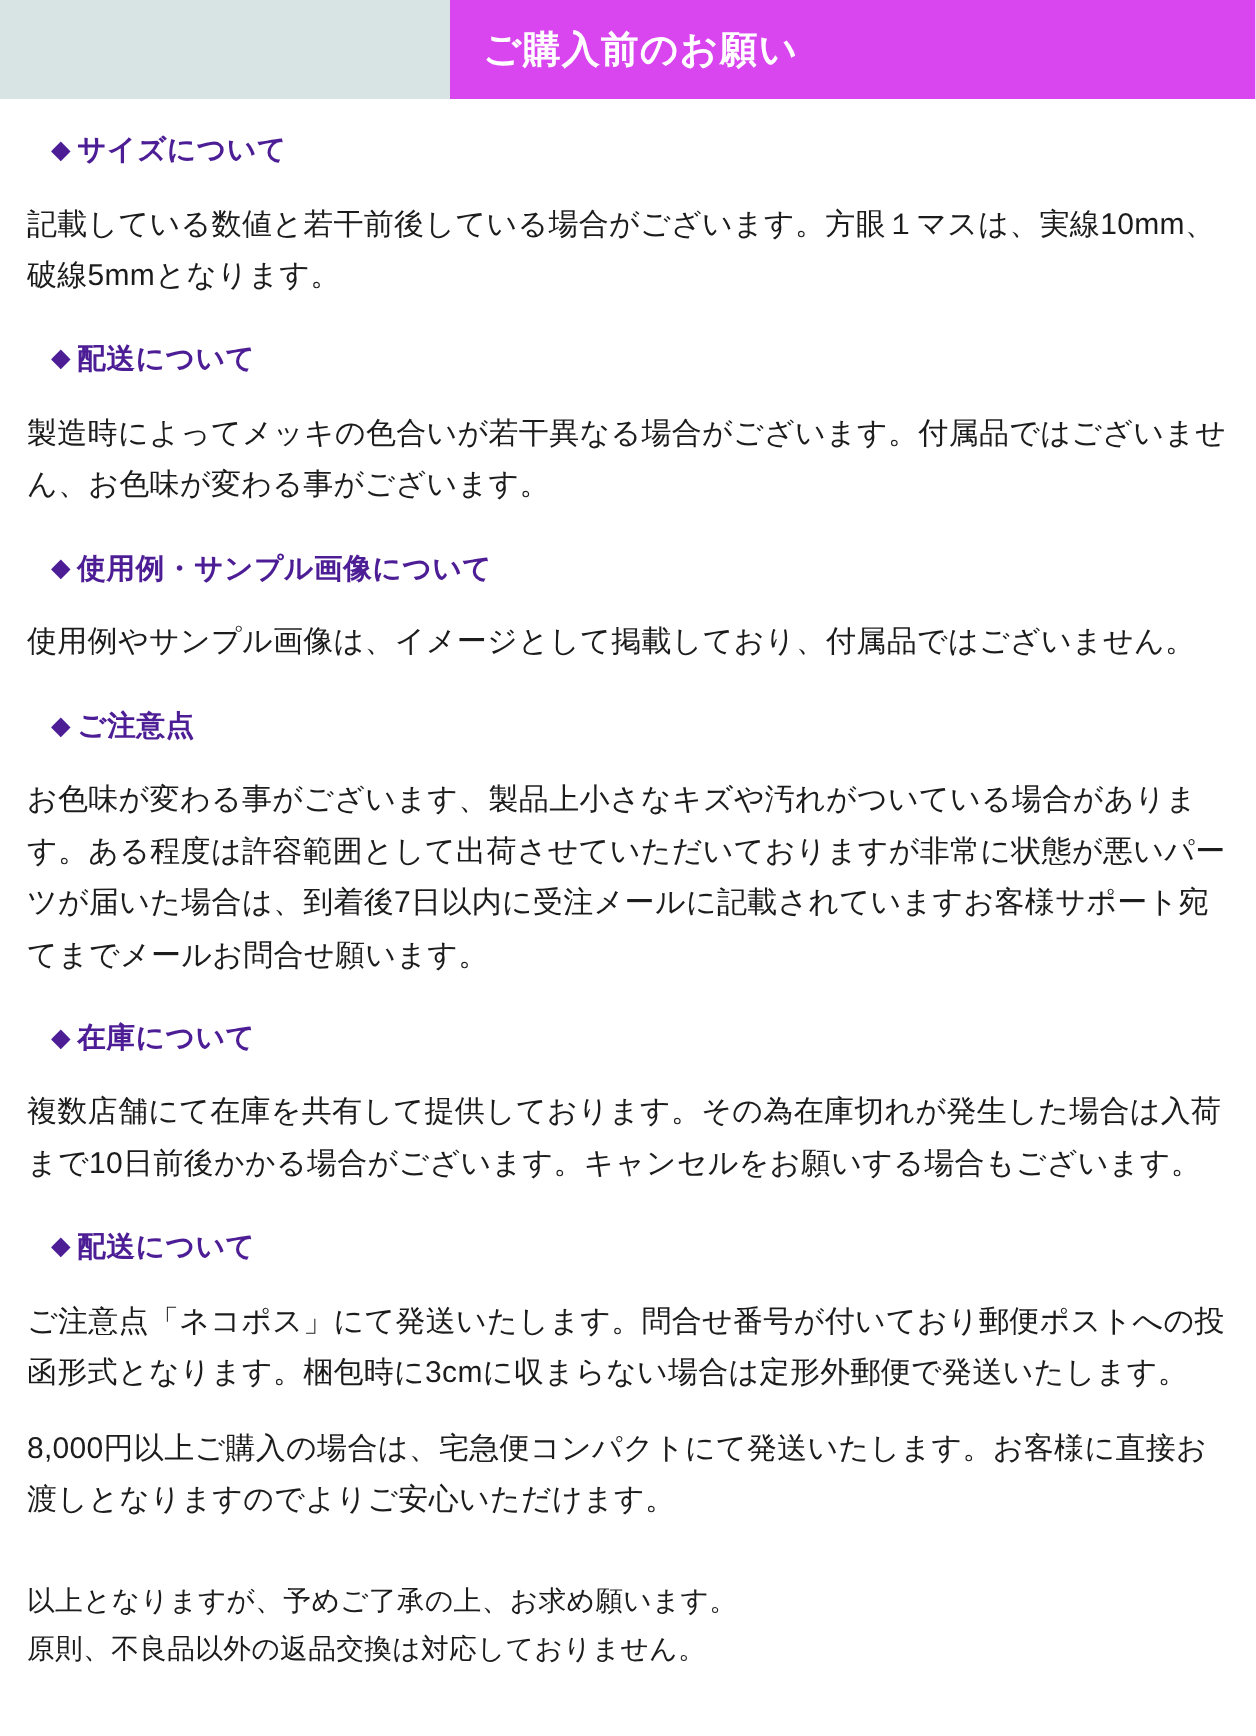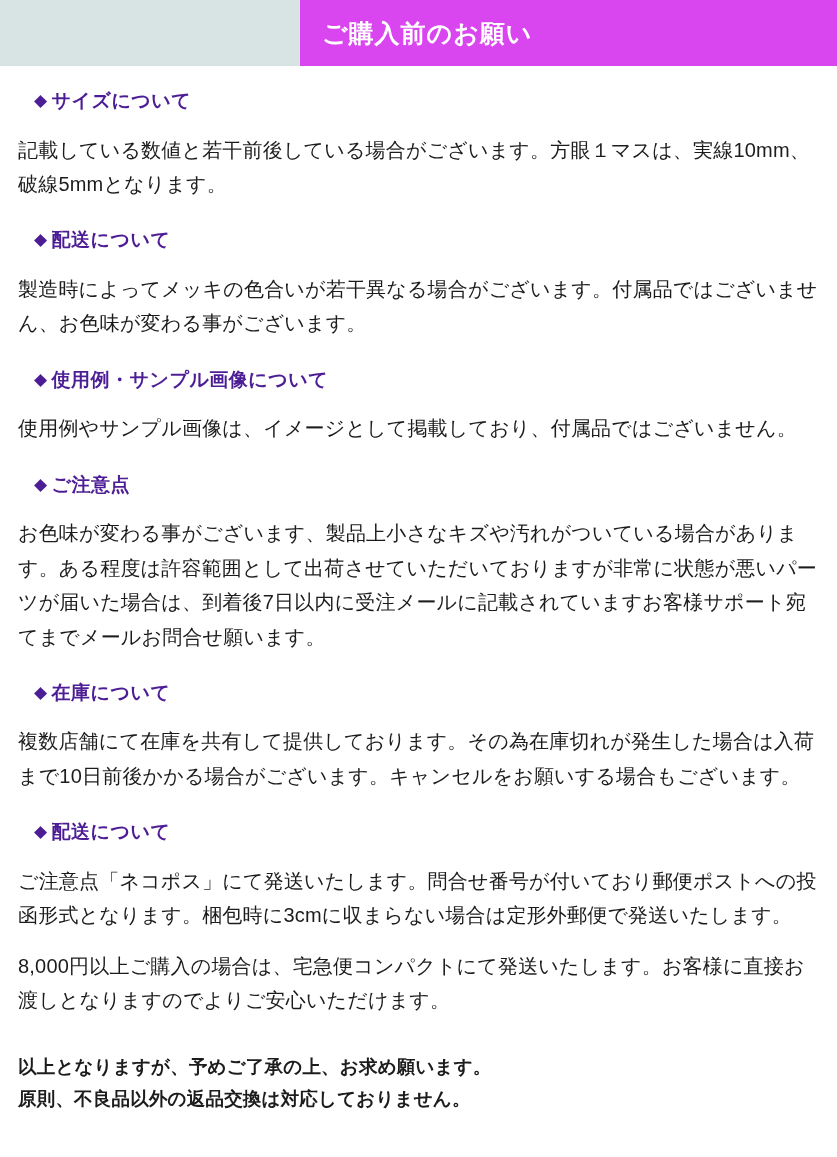--- a/index.html
+++ b/index.html
@@ -88,21 +88,20 @@
   }
 
   .closing {
     margin-top: 34px;
   }
   .closing p {
     margin: 0;
     font-size: 18.5px;
     line-height: 1.72;
     letter-spacing: 0.2px;
-    font-weight: bold;
   }
 </style>
 </head>
 <body>
 
 <div class="page">
 
   <div class="banner">
     <div class="banner-left"></div>
     <div class="banner-title-wrap">

